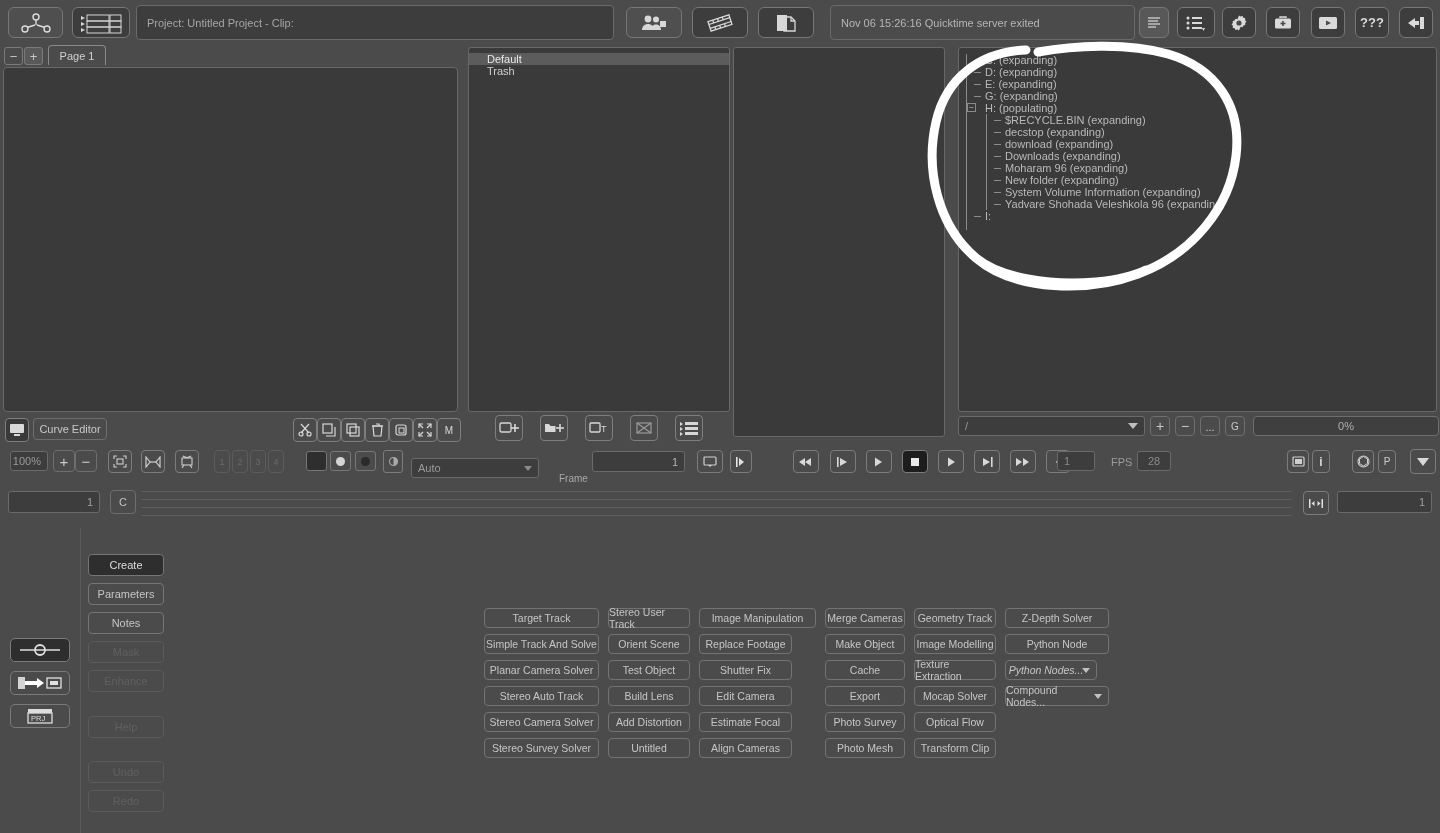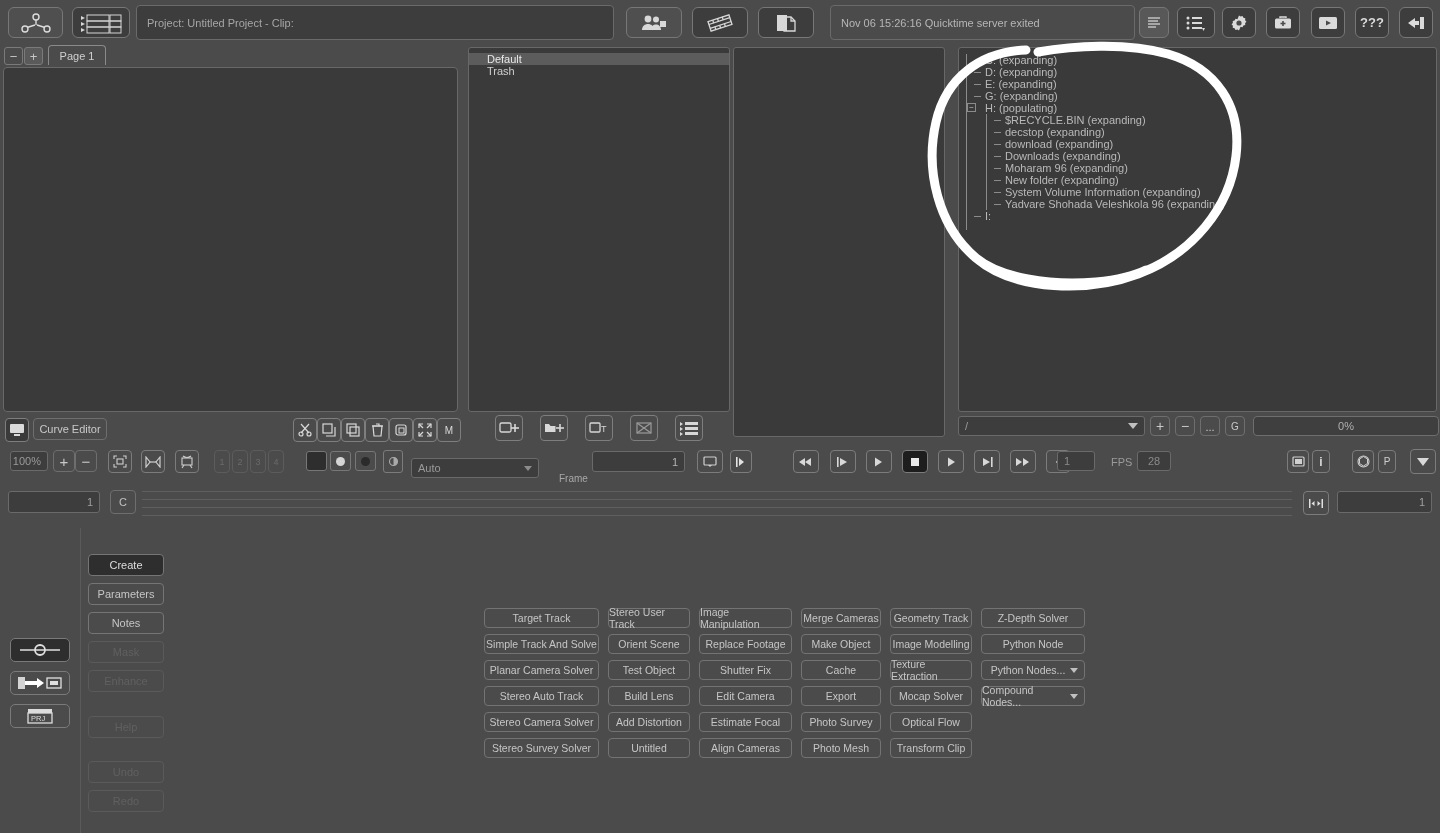--- a/index.html
+++ b/index.html
@@ -629,21 +629,21 @@
             <span>Build Lens</span>
           </div>
           <div class="nodebtn" style="width: 82px;">
             <span>Add Distortion</span>
           </div>
           <div class="nodebtn" style="width: 82px;">
             <span>Untitled</span>
           </div>
         </div>
         <div style="display: flex; flex-direction: column; gap: 6px;">
-          <div class="nodebtn" style="width: 93px;">
+          <div class="nodebtn" style="width: 117px;">
             <span>Image Manipulation</span>
           </div>
           <div class="nodebtn" style="width: 93px;">
             <span>Replace Footage</span>
           </div>
           <div class="nodebtn" style="width: 93px;">
             <span>Shutter Fix</span>
           </div>
           <div class="nodebtn" style="width: 93px;">
             <span>Edit Camera</span>
@@ -695,21 +695,21 @@
             <span>Transform Clip</span>
           </div>
         </div>
         <div style="display: flex; flex-direction: column; gap: 6px;">
           <div class="nodebtn" style="width: 104px;">
             <span>Z-Depth Solver</span>
           </div>
           <div class="nodebtn" style="width: 104px;">
             <span>Python Node</span>
           </div>
-          <div class="nodebtn" style="width: 104px;">
+          <div class="nodebtn" style="width: 92px; font-style: italic;">
             <span style="margin-right: 10px;">Python Nodes...</span>
             <span class="caret"></span>
           </div>
           <div class="nodebtn" style="width: 104px;">
             <span style="margin-right: 10px;">Compound Nodes...</span>
             <span class="caret"></span>
           </div>
         </div>
       </div>
   </div>

